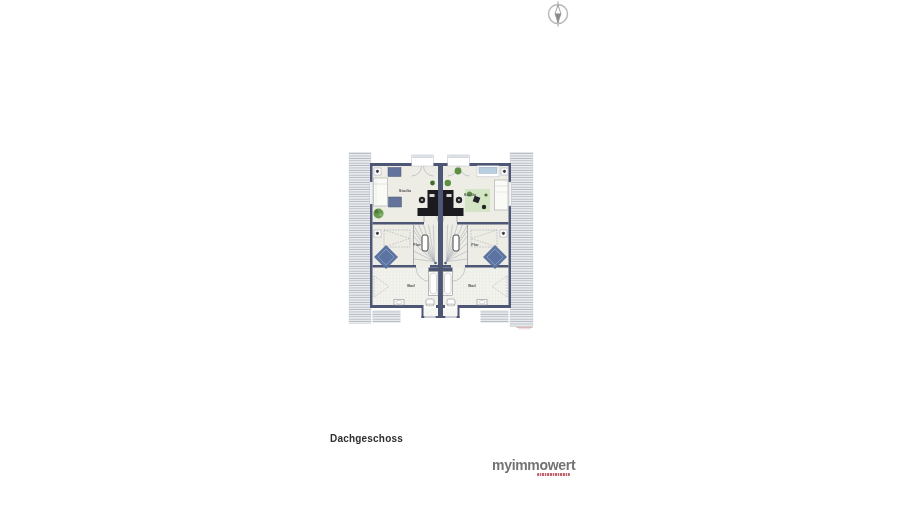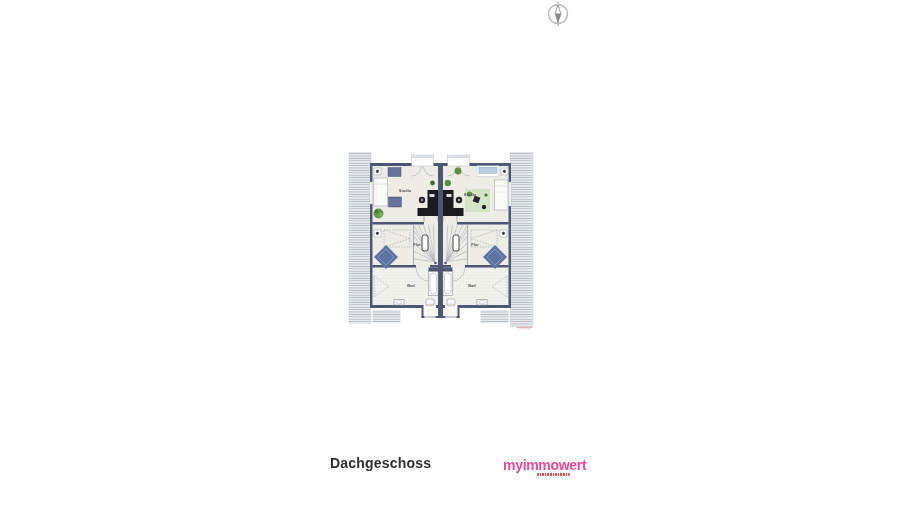--- a/index.html
+++ b/index.html
@@ -1,22 +1,22 @@
 <!DOCTYPE html>
 <html><head>
 <meta charset="utf-8">
 <style>
   html,body{margin:0;padding:0;}
   .canvas{position:relative;width:900px;height:507px;background:#ffffff;overflow:hidden;
           font-family:"Liberation Sans",sans-serif;}
   .abs{position:absolute;}
   #compass{left:546px;top:1px;}
   #plan{left:348px;top:150px;}
-  #floor-title{left:330px;top:455px;font-size:14px;font-weight:bold;color:#2f2f2f;letter-spacing:.2px;}
-  #logo{left:503px;top:457px;font-size:14px;font-weight:bold;color:#ec4899;letter-spacing:-0.3px;}
+  #floor-title{left:330px;top:433px;font-size:10px;font-weight:bold;color:#2f2f2f;letter-spacing:.2px;}
+  #logo{left:492px;top:457px;font-size:14px;font-weight:bold;color:#737373;letter-spacing:-0.3px;}
   #logo-tagline{left:537px;top:473px;width:33px;height:3px;border-radius:1px;
     background:repeating-linear-gradient(90deg,#c2626d 0 1.5px,#eed7d9 1.5px 2.6px);}
   svg text{font-family:"Liberation Sans",sans-serif;font-size:4px;font-weight:bold;fill:#55555a;}
 </style>
 </head>
 <body>
 
 <div class="canvas">
 
   <svg id="compass" class="abs" width="24" height="26" viewBox="0 0 24 26">

